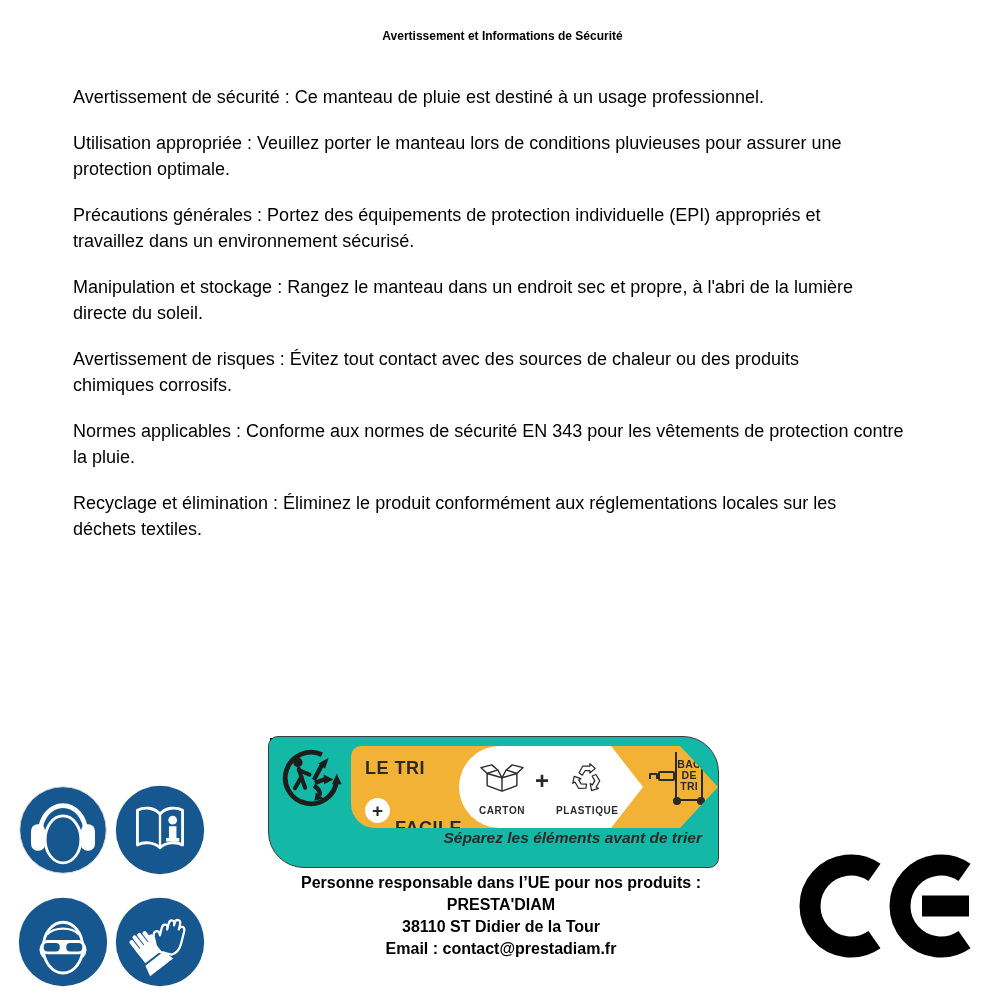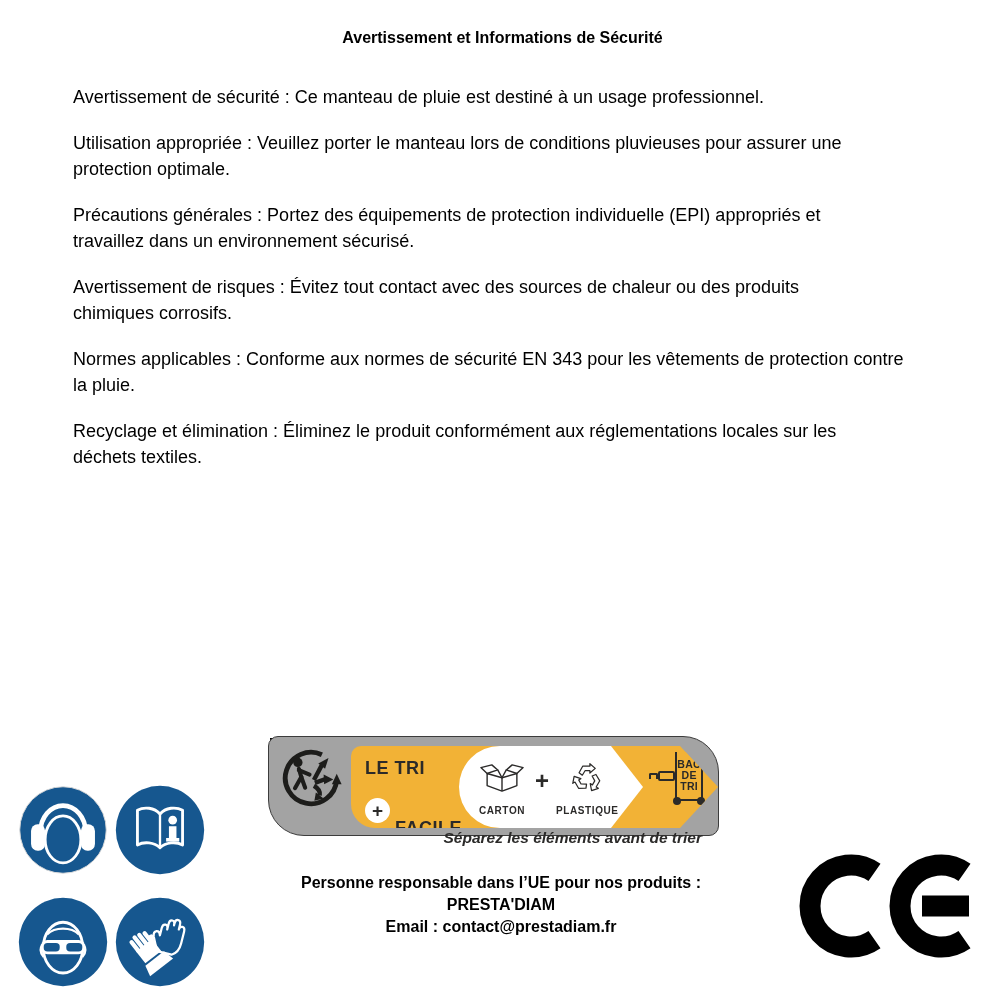--- a/index.html
+++ b/index.html
@@ -1,32 +1,32 @@
 <!DOCTYPE html>
 <html><head>
 <meta charset="utf-8">
 <style>
   html,body{margin:0;padding:0;background:#fff;}
   body{width:1005px;height:1005px;position:relative;font-family:"Liberation Sans",sans-serif;color:#000;overflow:hidden;}
 
   .page-title{position:absolute;top:29px;left:0;width:100%;text-align:center;
-    font-size:16px;font-weight:bold;}
+    font-size:12px;font-weight:bold;}
 
   .content{position:absolute;left:73px;top:84px;width:922px;}
   .content p{margin:0 0 20px 0;font-size:18px;line-height:26px;white-space:pre-line;}
 
   
   .sicons{position:absolute;left:16px;top:783px;display:grid;
     grid-template-columns:94px 94px;grid-template-rows:94px 94px;column-gap:3px;row-gap:18px;}
   .sicon svg{display:block;width:94px;height:94px;}
 
   
   .fr-label{position:absolute;left:269px;top:704px;font-size:15px;font-weight:800;margin-top:30px;}
-  .infotri{position:absolute;left:268px;top:736px;width:451px;height:100px;
-    border:1.5px solid #3c3c3c;border-radius:10px 36px 10px 36px;background:#a3a3a3;box-sizing:border-box;}
+  .infotri{position:absolute;left:268px;top:736px;width:451px;height:132px;
+    border:1.5px solid #3c3c3c;border-radius:10px 36px 10px 36px;background:#14b8a6;box-sizing:border-box;}
   .triman{position:absolute;left:8px;top:7px;width:68px;height:68px;}
 
   .banner{position:absolute;left:82px;top:9px;width:367px;height:82px;background:#F2B236;
     border-radius:10px 0 0 24px;
     clip-path:polygon(0 0,329px 0,100% 50%,329px 100%,0 100%);}
   .letri{position:absolute;left:14px;top:11px;color:#2b2a29;}
   .letri-l1{font-size:18px;font-weight:800;letter-spacing:.5px;line-height:22px;}
   .letri-l2{display:flex;align-items:center;gap:5px;margin-top:3px;}
   .plus-circle{width:25px;height:25px;border-radius:50%;background:#fff;color:#2b2a29;
     font-size:19px;font-weight:800;display:flex;align-items:center;justify-content:center;line-height:1;}
@@ -63,20 +63,22 @@
 <body>
 
 <div class="page-title">Avertissement et Informations de Sécurité</div>
 
 <div class="content">
   <p>Avertissement de sécurité : Ce manteau de pluie est destiné à un usage professionnel.</p>
   <p>Utilisation appropriée : Veuillez porter le manteau lors de conditions pluvieuses pour assurer une
 protection optimale.</p>
   <p>Précautions générales : Portez des équipements de protection individuelle (EPI) appropriés et
 travaillez dans un environnement sécurisé.</p>
+  <p>Manipulation et stockage : Rangez le manteau dans un endroit sec et propre, à l'abri de la lumière
+directe du soleil.</p>
   <p>Avertissement de risques : Évitez tout contact avec des sources de chaleur ou des produits
 chimiques corrosifs.</p>
   <p>Normes applicables : Conforme aux normes de sécurité EN 343 pour les vêtements de protection contre
 la pluie.</p>
   <p>Recyclage et élimination : Éliminez le produit conformément aux réglementations locales sur les
 déchets textiles.</p>
 </div>
 
 <div class="sicons">
   <div class="sicon">
@@ -208,20 +210,21 @@
       </div>
     </div>
   </div>
 
   <div class="separate">Séparez les éléments avant de trier</div>
 </div>
 
 <div class="responsible">
   <div>Personne responsable dans l’UE pour nos produits :</div>
   <div>PRESTA'DIAM</div>
+  <div>38110 ST Didier de la Tour</div>
   <div>Email : contact@prestadiam.fr</div>
 </div>
 
 <svg class="ce" viewBox="0 0 192 112" aria-label="CE">
   <path d="M76.5 22.4 A41 41 0 1 0 76.5 89.6" fill="none" stroke="#000" stroke-width="21"></path>
   <path d="M166.5 22.4 A41 41 0 1 0 166.5 89.6" fill="none" stroke="#000" stroke-width="21"></path>
   <path d="M124 56 L171 56" stroke="#000" stroke-width="21"></path>
 </svg>
 
 </body></html>

